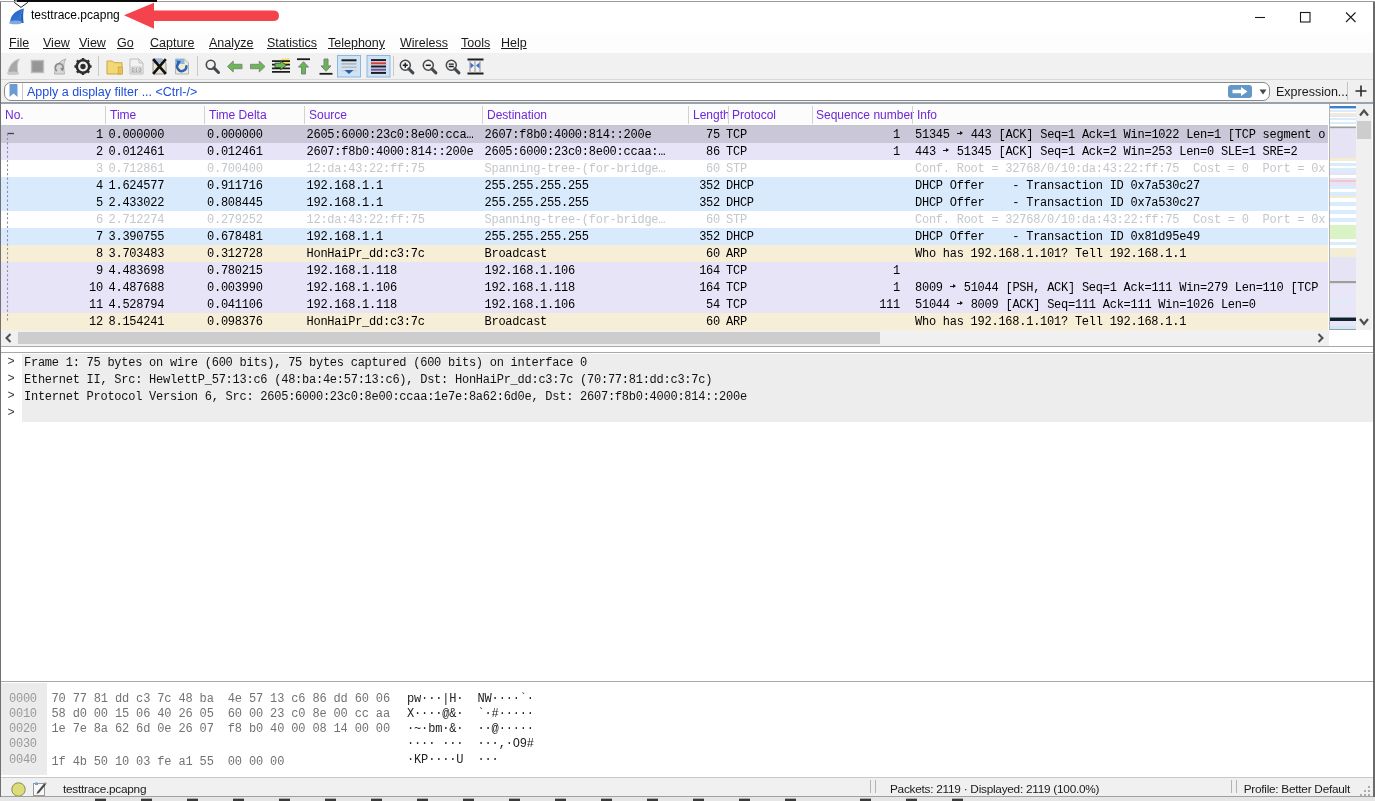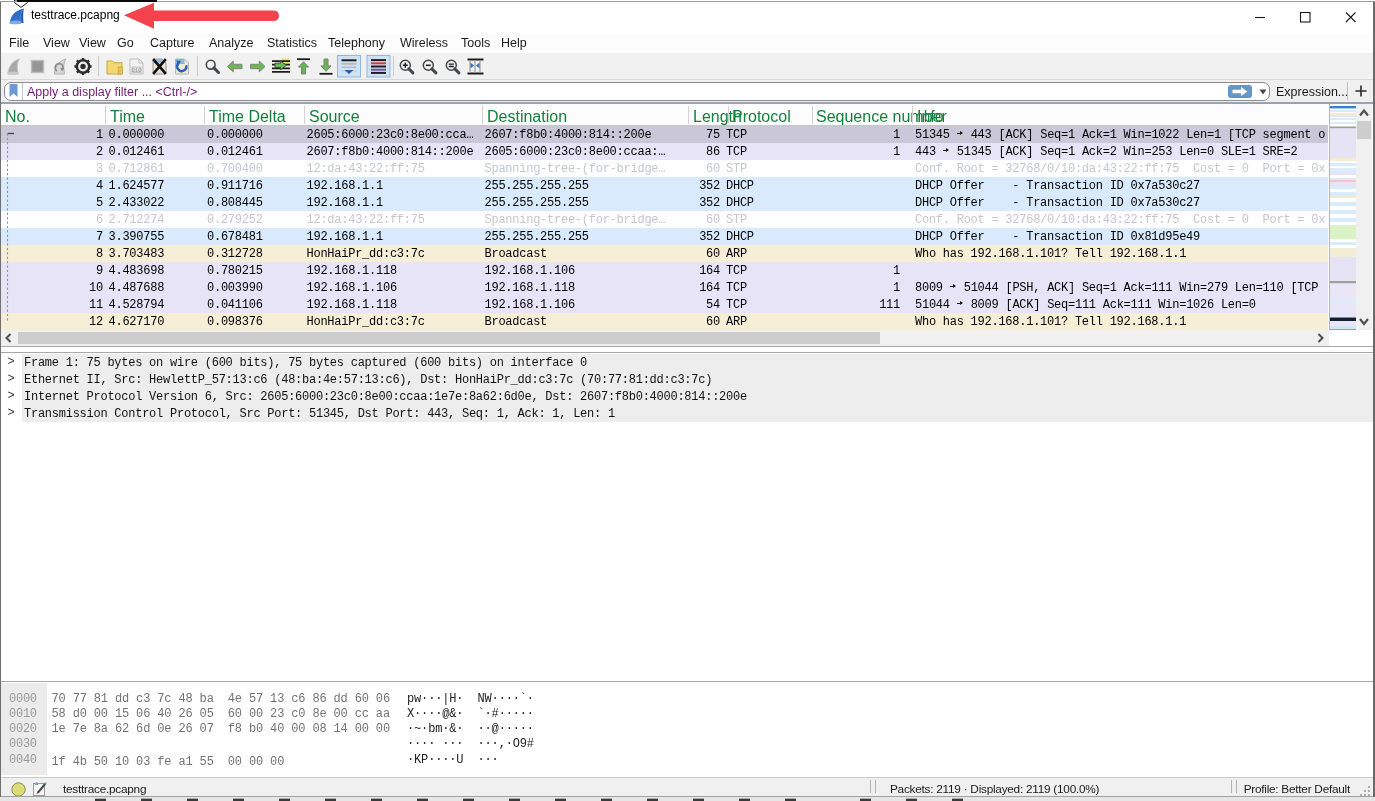--- a/index.html
+++ b/index.html
@@ -11,27 +11,27 @@
   .ar::before{content:"";position:absolute;left:0;top:5.4px;width:5.6px;height:1.4px;background:#161616;}
   .ar::after{content:"";position:absolute;left:3.4px;top:3.2px;border-left:3.6px solid #161616;border-top:2.9px solid transparent;border-bottom:2.9px solid transparent;}
   .mono{font-family:"Liberation Mono",monospace;letter-spacing:-0.25px;white-space:pre;}
   
   #topborder{left:0;top:1px;width:1375px;height:1px;background:#9b9b9b;}
   #leftborder{left:0;top:2px;width:1px;height:795px;background:#707070;}
   #rightborder{left:1373px;top:2px;width:2px;height:795px;background:#6a6a6a;}
   #blackbar{left:17px;top:0;width:140px;height:2.4px;background:#0a0a0a;}
   #titlebar{left:1px;top:2px;width:1372px;height:31px;background:#ffffff;}
   #menubar{left:1px;top:33px;width:1372px;height:20px;background:#fdfdfd;}
-  .menuitem{position:absolute;top:3px;font-size:12.5px;color:#1a1a1a;}
+  .menuitem{position:absolute;top:3px;font-size:12.5px;color:#1a1a1a;text-decoration:underline;}
   #toolbar{left:1px;top:53px;width:1372px;height:26px;background:#f1f1f1;border-bottom:1px solid #d9d9d9;}
   #filterrow{left:1px;top:80px;width:1372px;height:22px;background:#f0f0f0;}
   #filterline{left:0;top:102px;width:1375px;height:1.5px;background:#9aa2ac;}
   
   #plheader{left:1px;top:104px;width:1327px;height:21px;background:#fcfcfc;border-bottom:1px solid #c6c6c6;}
-  .hcol{position:absolute;top:4px;font-size:16px;color:#15803d;}
+  .hcol{position:absolute;top:4px;font-size:12px;color:#6d28d9;}
   .hsep{position:absolute;top:2px;width:1px;height:18px;background:#d2d2d2;}
   #rows{left:1px;top:126px;width:1327px;height:204px;overflow:hidden;}
   .prow{position:relative;width:1327px;height:17px;font-size:12px;}
   .prow span{position:absolute;top:1.5px;}
   .c-no{left:40px;width:62px;text-align:right;}
   .c-t{left:107.5px;}
   .c-d{left:206px;}
   .c-s{left:305.5px;}
   .c-dst{left:483.5px;}
   .c-len{left:658px;width:61px;text-align:right;}
@@ -227,21 +227,21 @@
       <path d="M-5 -4 L-1.5 -1 L-5 2 Z" fill="#3a6fc4"></path>
       <path d="M4 -4 L0.5 -1 L4 2 Z" fill="#3a6fc4"></path>
     </g>
   </svg>
   <div class="abs" id="filterrow"></div>
   <div class="abs" style="left:4px;top:82px;width:1264px;height:17px;background:#fff;border:1px solid #8a8a8a;border-radius:7px;"></div>
   <svg class="abs" style="left:8px;top:84px" width="14" height="14" viewBox="0 0 14 14">
     <path d="M1.5 1 Q1.5 0 2.5 0 L8.5 0 Q9.5 0 9.5 1 L9.5 13 L5.5 9.6 L1.5 13 Z" fill="#6b9bd2"></path>
   </svg>
   <div class="abs" style="left:21.5px;top:83px;width:1px;height:17px;background:#c8c8c8;"></div>
-  <div class="abs" style="left:27px;top:84.5px;font-size:12.5px;color:#701a75;">Apply a display filter ... &lt;Ctrl-/&gt;</div>
+  <div class="abs" style="left:27px;top:84.5px;font-size:12.5px;color:#1d4ed8;">Apply a display filter ... &lt;Ctrl-/&gt;</div>
   <div class="abs" style="left:1228px;top:84.5px;width:24px;height:13px;background:#6397c7;border-radius:3px;"></div>
   <svg class="abs" style="left:1228px;top:84.5px" width="24" height="13" viewBox="0 0 24 13">
     <path d="M4.5 4.7 L13 4.7 L13 2 L19.5 6.5 L13 11 L13 8.3 L4.5 8.3 Z" fill="#ffffff"></path>
   </svg>
   <svg class="abs" style="left:1259px;top:89px" width="8" height="6" viewBox="0 0 8 6">
     <path d="M0.5 0.5 L7.5 0.5 L4 5.5 Z" fill="#4a4a4a"></path>
   </svg>
   <div class="abs" style="left:1276px;top:84.5px;font-size:12.5px;color:#1a1a1a;">Expression...</div>
   <div class="abs" style="left:1347px;top:82px;width:1px;height:18px;background:#c2c2c2;"></div>
   <svg class="abs" style="left:1354px;top:84px" width="14" height="14" viewBox="0 0 14 14">
@@ -274,21 +274,21 @@
     <div class="prow mono bg-tcp"><span class="c-no">2</span><span class="c-t">0.012461</span><span class="c-d">0.012461</span><span class="c-s">2607:f8b0:4000:814::200e</span><span class="c-dst">2605:6000:23c0:8e00:ccaa:…</span><span class="c-len">86</span><span class="c-p">TCP</span><span class="c-seq">1</span><span class="c-i">443 <i class="ar">→</i> 51345 [ACK] Seq=1 Ack=2 Win=253 Len=0 SLE=1 SRE=2</span></div>
     <div class="prow mono bg-stp"><span class="c-no">3</span><span class="c-t">0.712861</span><span class="c-d">0.700400</span><span class="c-s">12:da:43:22:ff:75</span><span class="c-dst">Spanning-tree-(for-bridge…</span><span class="c-len">60</span><span class="c-p">STP</span><span class="c-i">Conf. Root = 32768/0/10:da:43:22:ff:75  Cost = 0  Port = 0x</span></div>
     <div class="prow mono bg-dhcp"><span class="c-no">4</span><span class="c-t">1.624577</span><span class="c-d">0.911716</span><span class="c-s">192.168.1.1</span><span class="c-dst">255.255.255.255</span><span class="c-len">352</span><span class="c-p">DHCP</span><span class="c-i">DHCP Offer    - Transaction ID 0x7a530c27</span></div>
     <div class="prow mono bg-dhcp"><span class="c-no">5</span><span class="c-t">2.433022</span><span class="c-d">0.808445</span><span class="c-s">192.168.1.1</span><span class="c-dst">255.255.255.255</span><span class="c-len">352</span><span class="c-p">DHCP</span><span class="c-i">DHCP Offer    - Transaction ID 0x7a530c27</span></div>
     <div class="prow mono bg-stp"><span class="c-no">6</span><span class="c-t">2.712274</span><span class="c-d">0.279252</span><span class="c-s">12:da:43:22:ff:75</span><span class="c-dst">Spanning-tree-(for-bridge…</span><span class="c-len">60</span><span class="c-p">STP</span><span class="c-i">Conf. Root = 32768/0/10:da:43:22:ff:75  Cost = 0  Port = 0x</span></div>
     <div class="prow mono bg-dhcp"><span class="c-no">7</span><span class="c-t">3.390755</span><span class="c-d">0.678481</span><span class="c-s">192.168.1.1</span><span class="c-dst">255.255.255.255</span><span class="c-len">352</span><span class="c-p">DHCP</span><span class="c-i">DHCP Offer    - Transaction ID 0x81d95e49</span></div>
     <div class="prow mono bg-arp"><span class="c-no">8</span><span class="c-t">3.703483</span><span class="c-d">0.312728</span><span class="c-s">HonHaiPr_dd:c3:7c</span><span class="c-dst">Broadcast</span><span class="c-len">60</span><span class="c-p">ARP</span><span class="c-i">Who has 192.168.1.101? Tell 192.168.1.1</span></div>
     <div class="prow mono bg-tcp"><span class="c-no">9</span><span class="c-t">4.483698</span><span class="c-d">0.780215</span><span class="c-s">192.168.1.118</span><span class="c-dst">192.168.1.106</span><span class="c-len">164</span><span class="c-p">TCP</span><span class="c-seq">1</span></div>
     <div class="prow mono bg-tcp"><span class="c-no">10</span><span class="c-t">4.487688</span><span class="c-d">0.003990</span><span class="c-s">192.168.1.106</span><span class="c-dst">192.168.1.118</span><span class="c-len">164</span><span class="c-p">TCP</span><span class="c-seq">1</span><span class="c-i">8009 <i class="ar">→</i> 51044 [PSH, ACK] Seq=1 Ack=111 Win=279 Len=110 [TCP</span></div>
     <div class="prow mono bg-tcp"><span class="c-no">11</span><span class="c-t">4.528794</span><span class="c-d">0.041106</span><span class="c-s">192.168.1.118</span><span class="c-dst">192.168.1.106</span><span class="c-len">54</span><span class="c-p">TCP</span><span class="c-seq">111</span><span class="c-i">51044 <i class="ar">→</i> 8009 [ACK] Seq=111 Ack=111 Win=1026 Len=0</span></div>
-    <div class="prow mono bg-arp"><span class="c-no">12</span><span class="c-t">4.627170</span><span class="c-d">0.098376</span><span class="c-s">HonHaiPr_dd:c3:7c</span><span class="c-dst">Broadcast</span><span class="c-len">60</span><span class="c-p">ARP</span><span class="c-i">Who has 192.168.1.101? Tell 192.168.1.1</span></div>
+    <div class="prow mono bg-arp"><span class="c-no">12</span><span class="c-t">8.154241</span><span class="c-d">0.098376</span><span class="c-s">HonHaiPr_dd:c3:7c</span><span class="c-dst">Broadcast</span><span class="c-len">60</span><span class="c-p">ARP</span><span class="c-i">Who has 192.168.1.101? Tell 192.168.1.1</span></div>
   </div>
   <svg class="abs" style="left:1px;top:126px;width:20px;height:204px" viewBox="0 0 20 204">
     <path d="M6.5 7.5 H13" stroke="#3f3f55" stroke-width="1.3"></path>
     <path d="M6.5 7.5 V196" stroke="#8f8fa0" stroke-width="1.1" stroke-dasharray="2.2,2.2"></path>
   </svg>
   <div class="abs" id="minimap">
       <svg width="26" height="225" viewBox="0 0 26 225" preserveAspectRatio="none">
     <rect x="0" y="2" width="26" height="2.4" fill="#3b7fd4"></rect>
     <rect x="0" y="6" width="26" height="2" fill="#d9ecfc"></rect>
     <rect x="0" y="9" width="26" height="2" fill="#f5ecd0"></rect>
@@ -347,21 +347,20 @@
     <div class="drow" style="top:18px">
         <span class="dexp">&gt;</span>
         <span class="dtxt mono">Ethernet II, Src: HewlettP_57:13:c6 (48:ba:4e:57:13:c6), Dst: HonHaiPr_dd:c3:7c (70:77:81:dd:c3:7c)</span>
       </div>
     <div class="drow" style="top:35px">
         <span class="dexp">&gt;</span>
         <span class="dtxt mono">Internet Protocol Version 6, Src: 2605:6000:23c0:8e00:ccaa:1e7e:8a62:6d0e, Dst: 2607:f8b0:4000:814::200e</span>
       </div>
     <div class="drow" style="top:52px">
         <span class="dexp">&gt;</span>
-        <span class="dtxt mono">Transmission Control Protocol, Src Port: 51345, Dst Port: 443, Seq: 1, Ack: 1, Len: 1</span>
       </div>
   </div>
   <div class="abs" id="hexpane">
     <div id="hexcol"></div>
     <span class="hexoff mono" style="top:9.5px">0000</span>
     <span class="hexoff mono" style="top:24.8px">0010</span>
     <span class="hexoff mono" style="top:40.1px">0020</span>
     <span class="hexoff mono" style="top:55.4px">0030</span>
     <span class="hexoff mono" style="top:70.7px">0040</span>
     <span class="hexline mono" style="top:9.5px">70 77 81 dd c3 7c 48 ba  4e 57 13 c6 86 dd 60 06</span>

